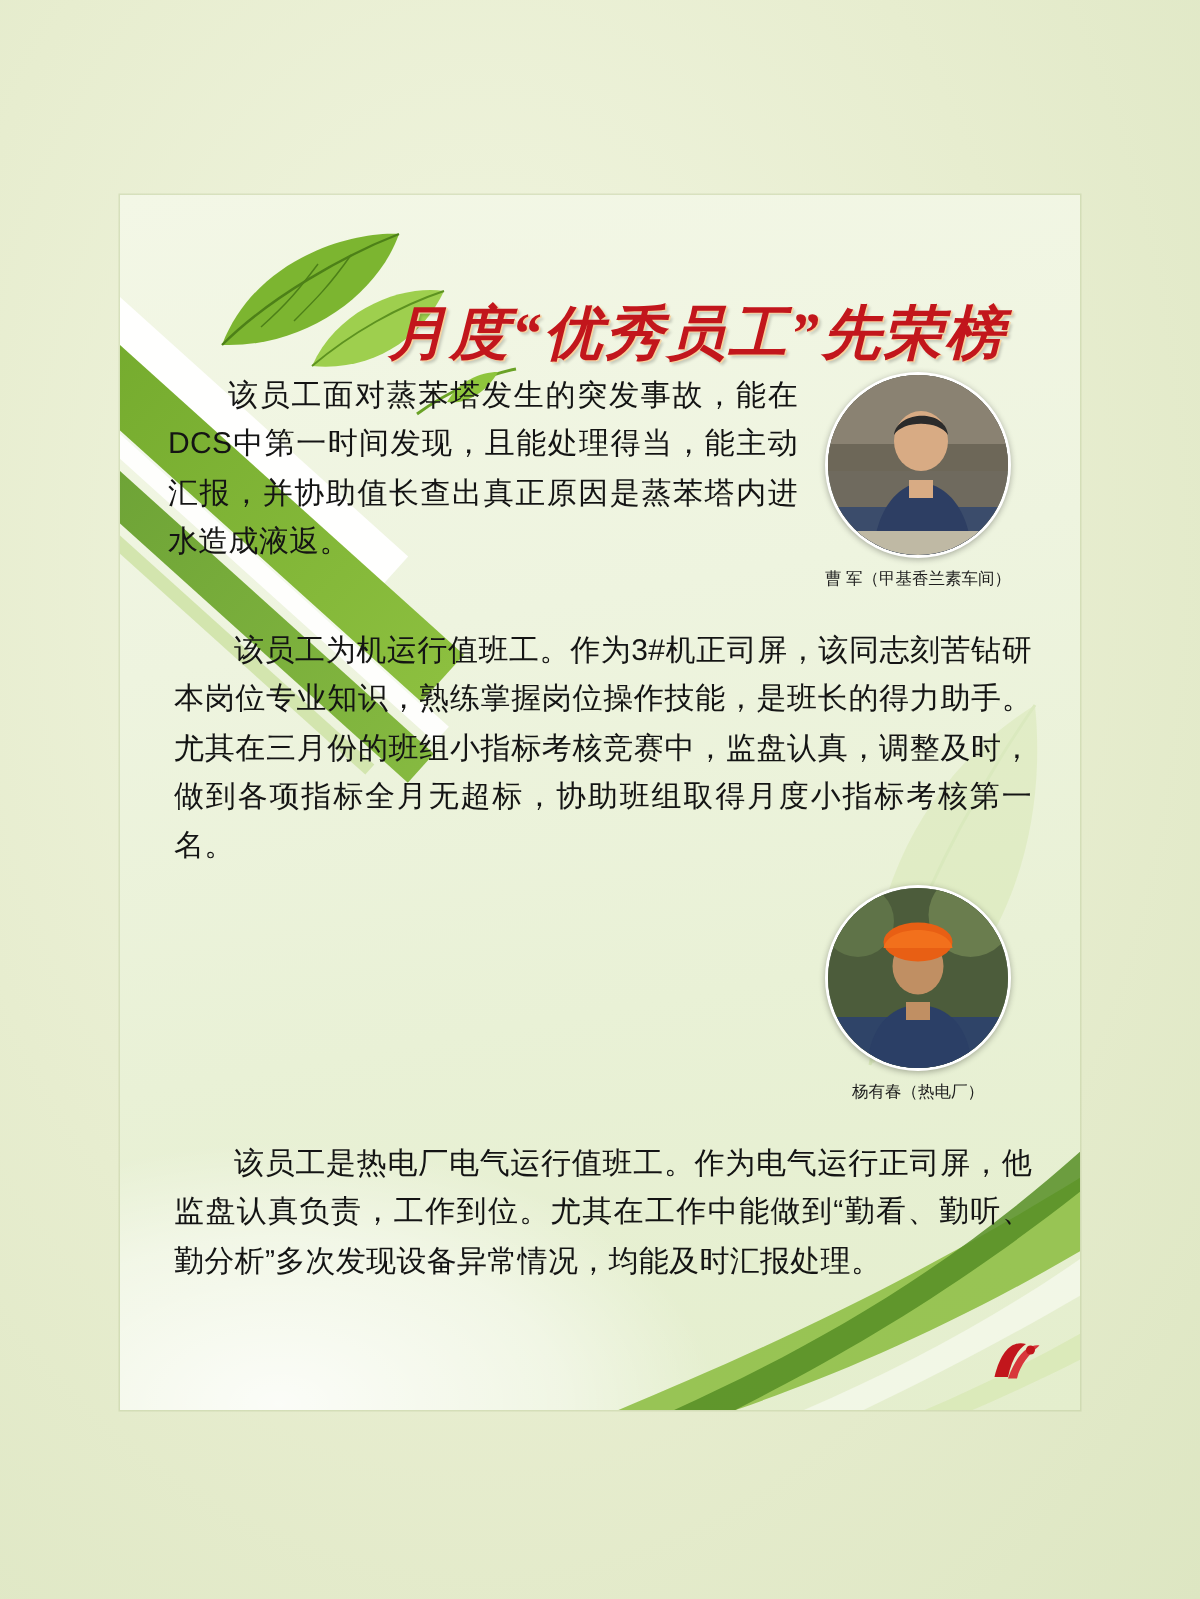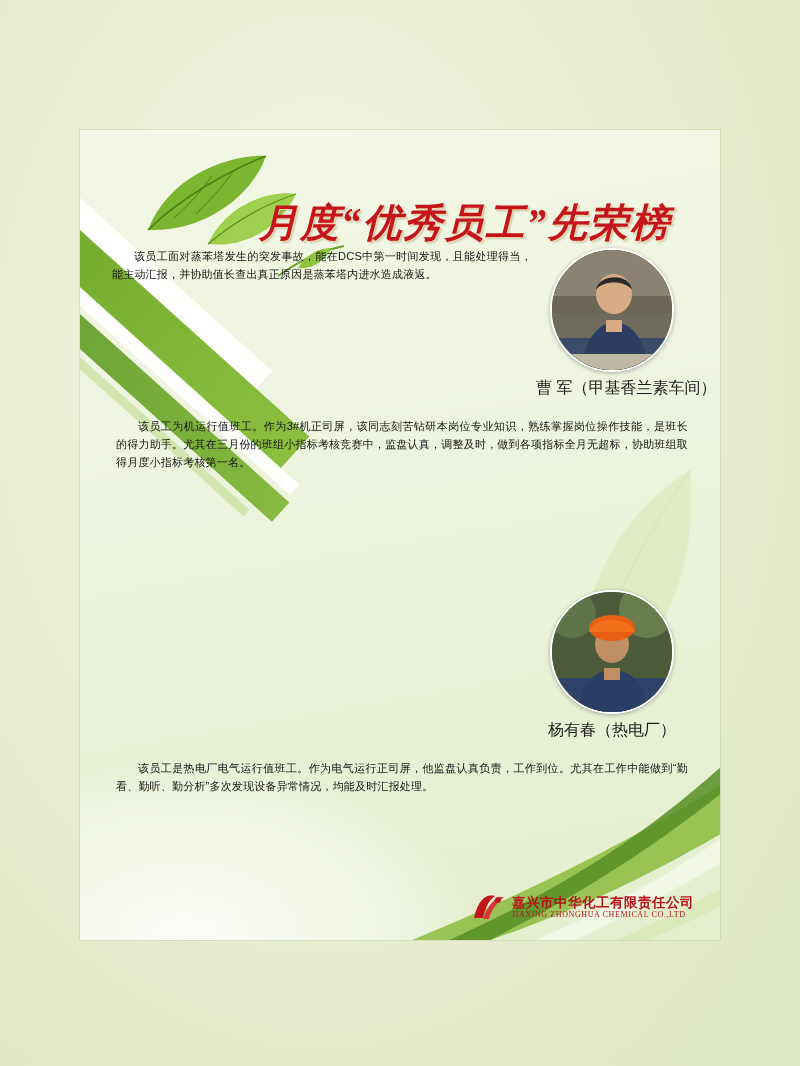--- a/index.html
+++ b/index.html
@@ -154,28 +154,28 @@
     margin: 0 auto;
     overflow: hidden;
     border: 2px solid #ffffff;
     box-shadow: 0 1px 4px rgba(0,0,0,.3);
     position: relative;
     background: #5a6a56;
   }
   .photo svg { display:block; width:100%; height:100%; }
   .caption {
     margin-top: 6px;
-    font-size: 16px;
+    font-size: 11px;
     color: #1d1d1d;
     font-family: "Liberation Sans", sans-serif;
     white-space: nowrap;
   }
   .text {
     flex: 1 1 auto;
-    font-size: 11px;
+    font-size: 20px;
     line-height: 1.62;
     color: #141414;
     text-align: justify;
     letter-spacing: .2px;
   }
   .entry.photo-right .text { padding-right: 4px; }
   .entry.photo-left .text { padding-left: 4px; }
   .text p { margin: 0; text-indent: 2em; }
 
   
@@ -333,20 +333,16 @@
     </div>
 
     <div id="footer">
       <div class="logo-mark">
         <svg width="34" height="30" viewBox="0 0 34 30">
           <path d="M3 26 C8 6 16 2 24 4 C18 8 14 16 12 26 Z" fill="#c2161c"></path>
           <path d="M12 27 C18 10 26 4 33 5 C26 11 20 18 18 27 Z" fill="#d8363b"></path>
           <circle cx="27" cy="8" r="3" fill="#c2161c"></circle>
         </svg>
       </div>
-      <div class="logo-text">
-        <div class="logo-cn">嘉兴市中华化工有限责任公司</div>
-        <div class="logo-en">JIAXING ZHONGHUA CHEMICAL CO.,LTD</div>
-      </div>
     </div>
 
   </div>
 </div>
 
 </body></html>

